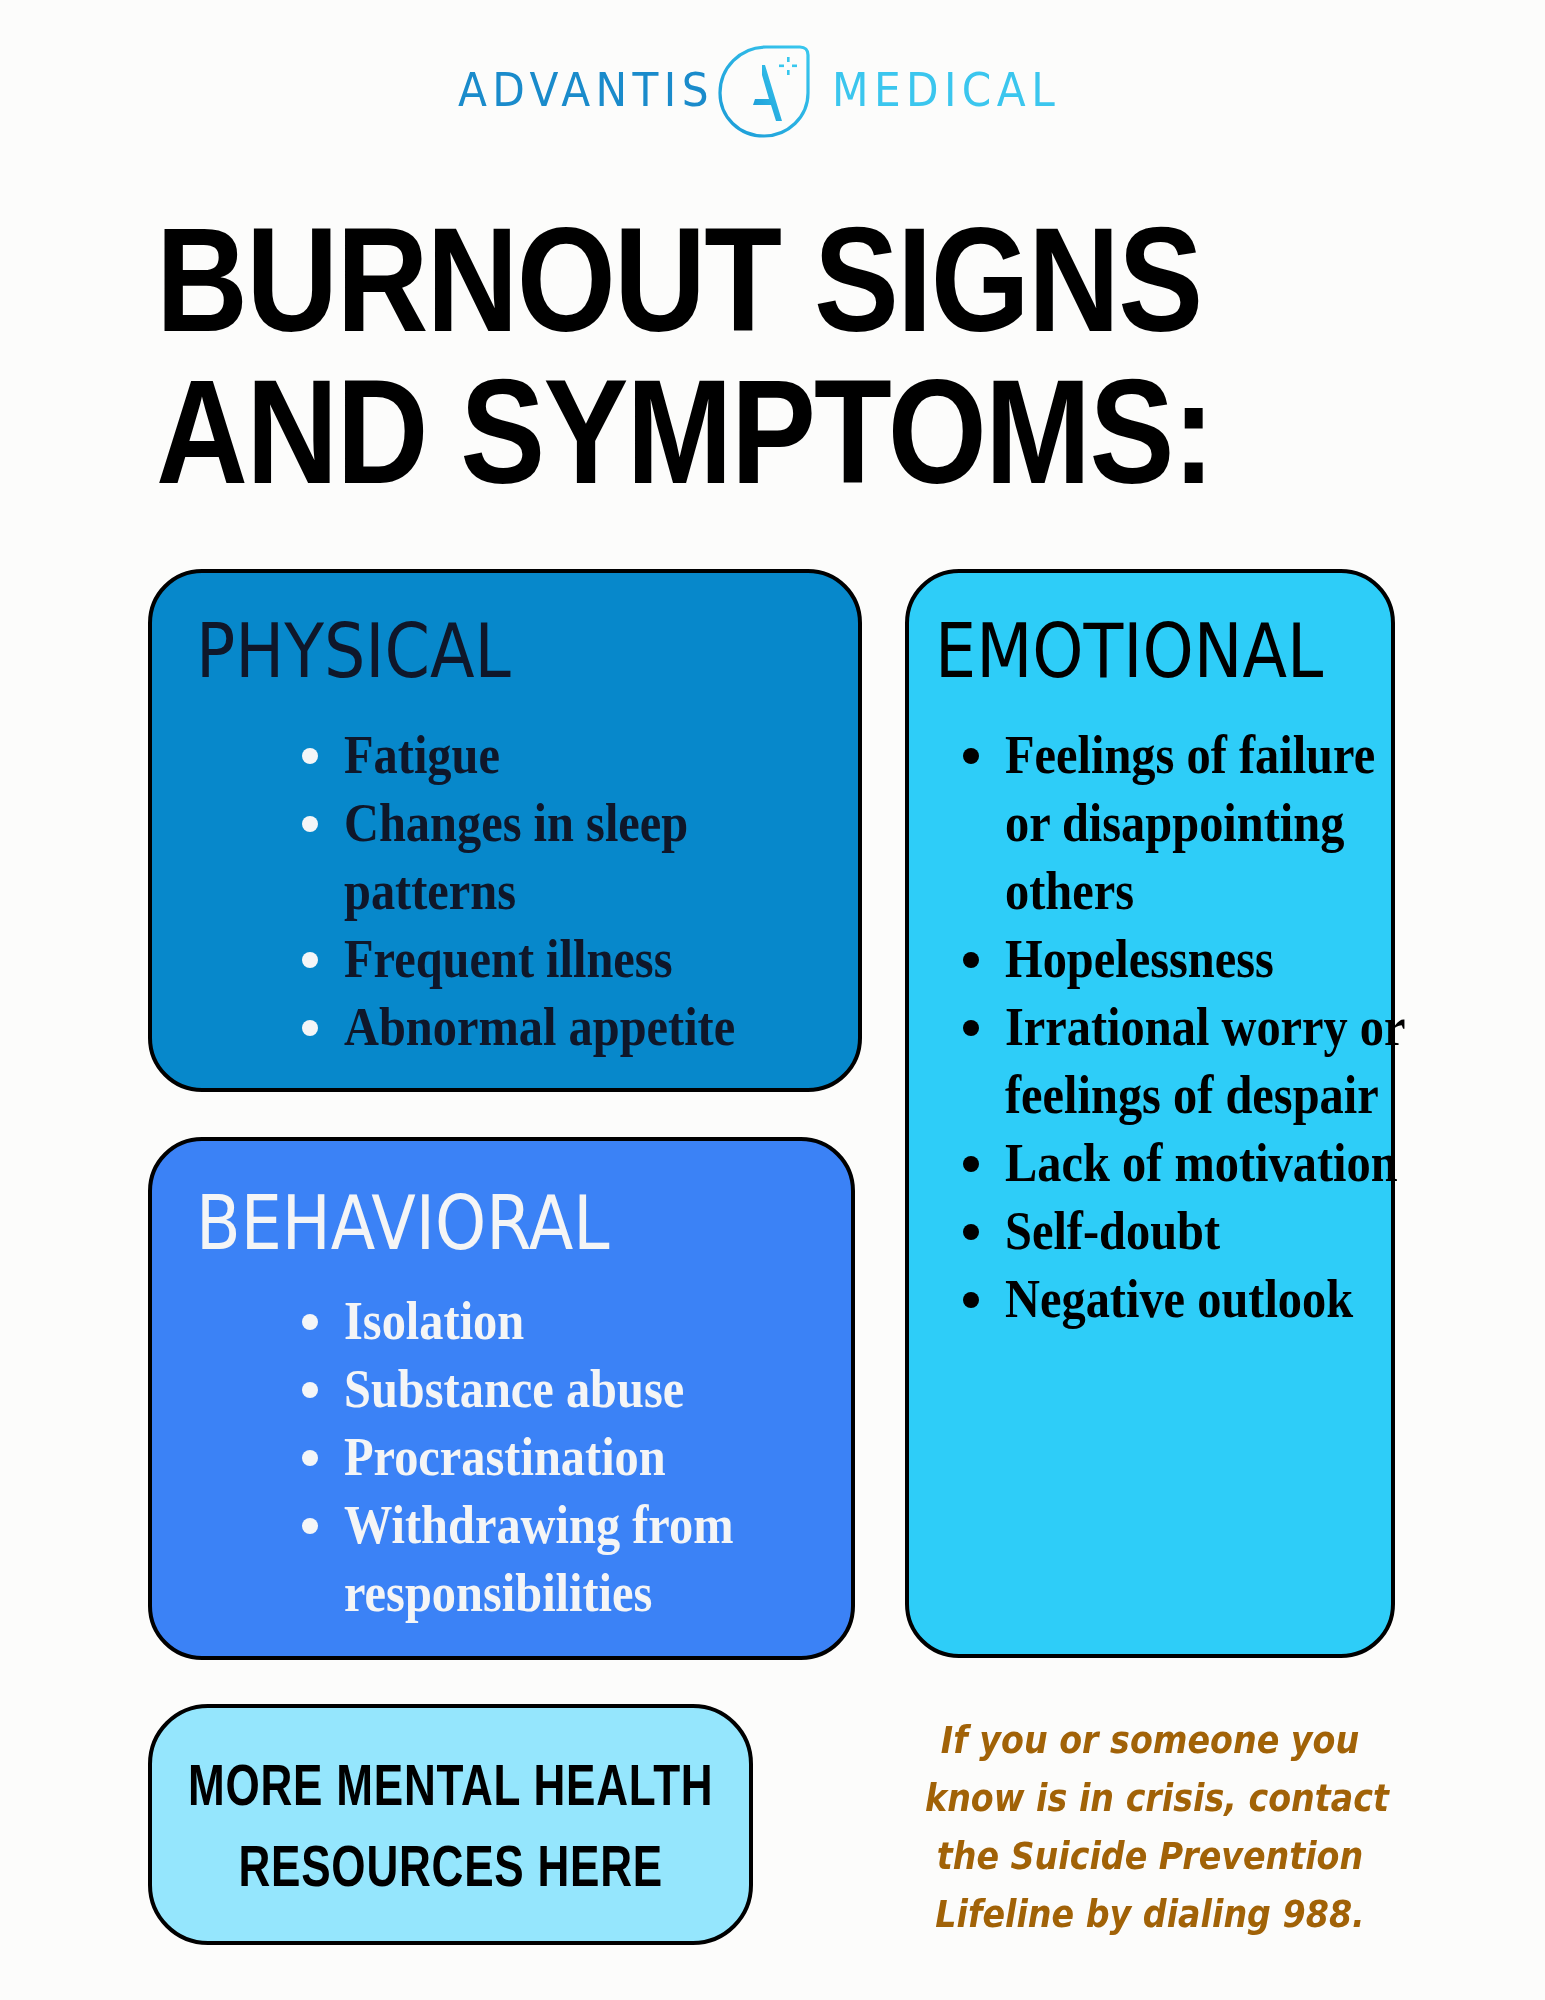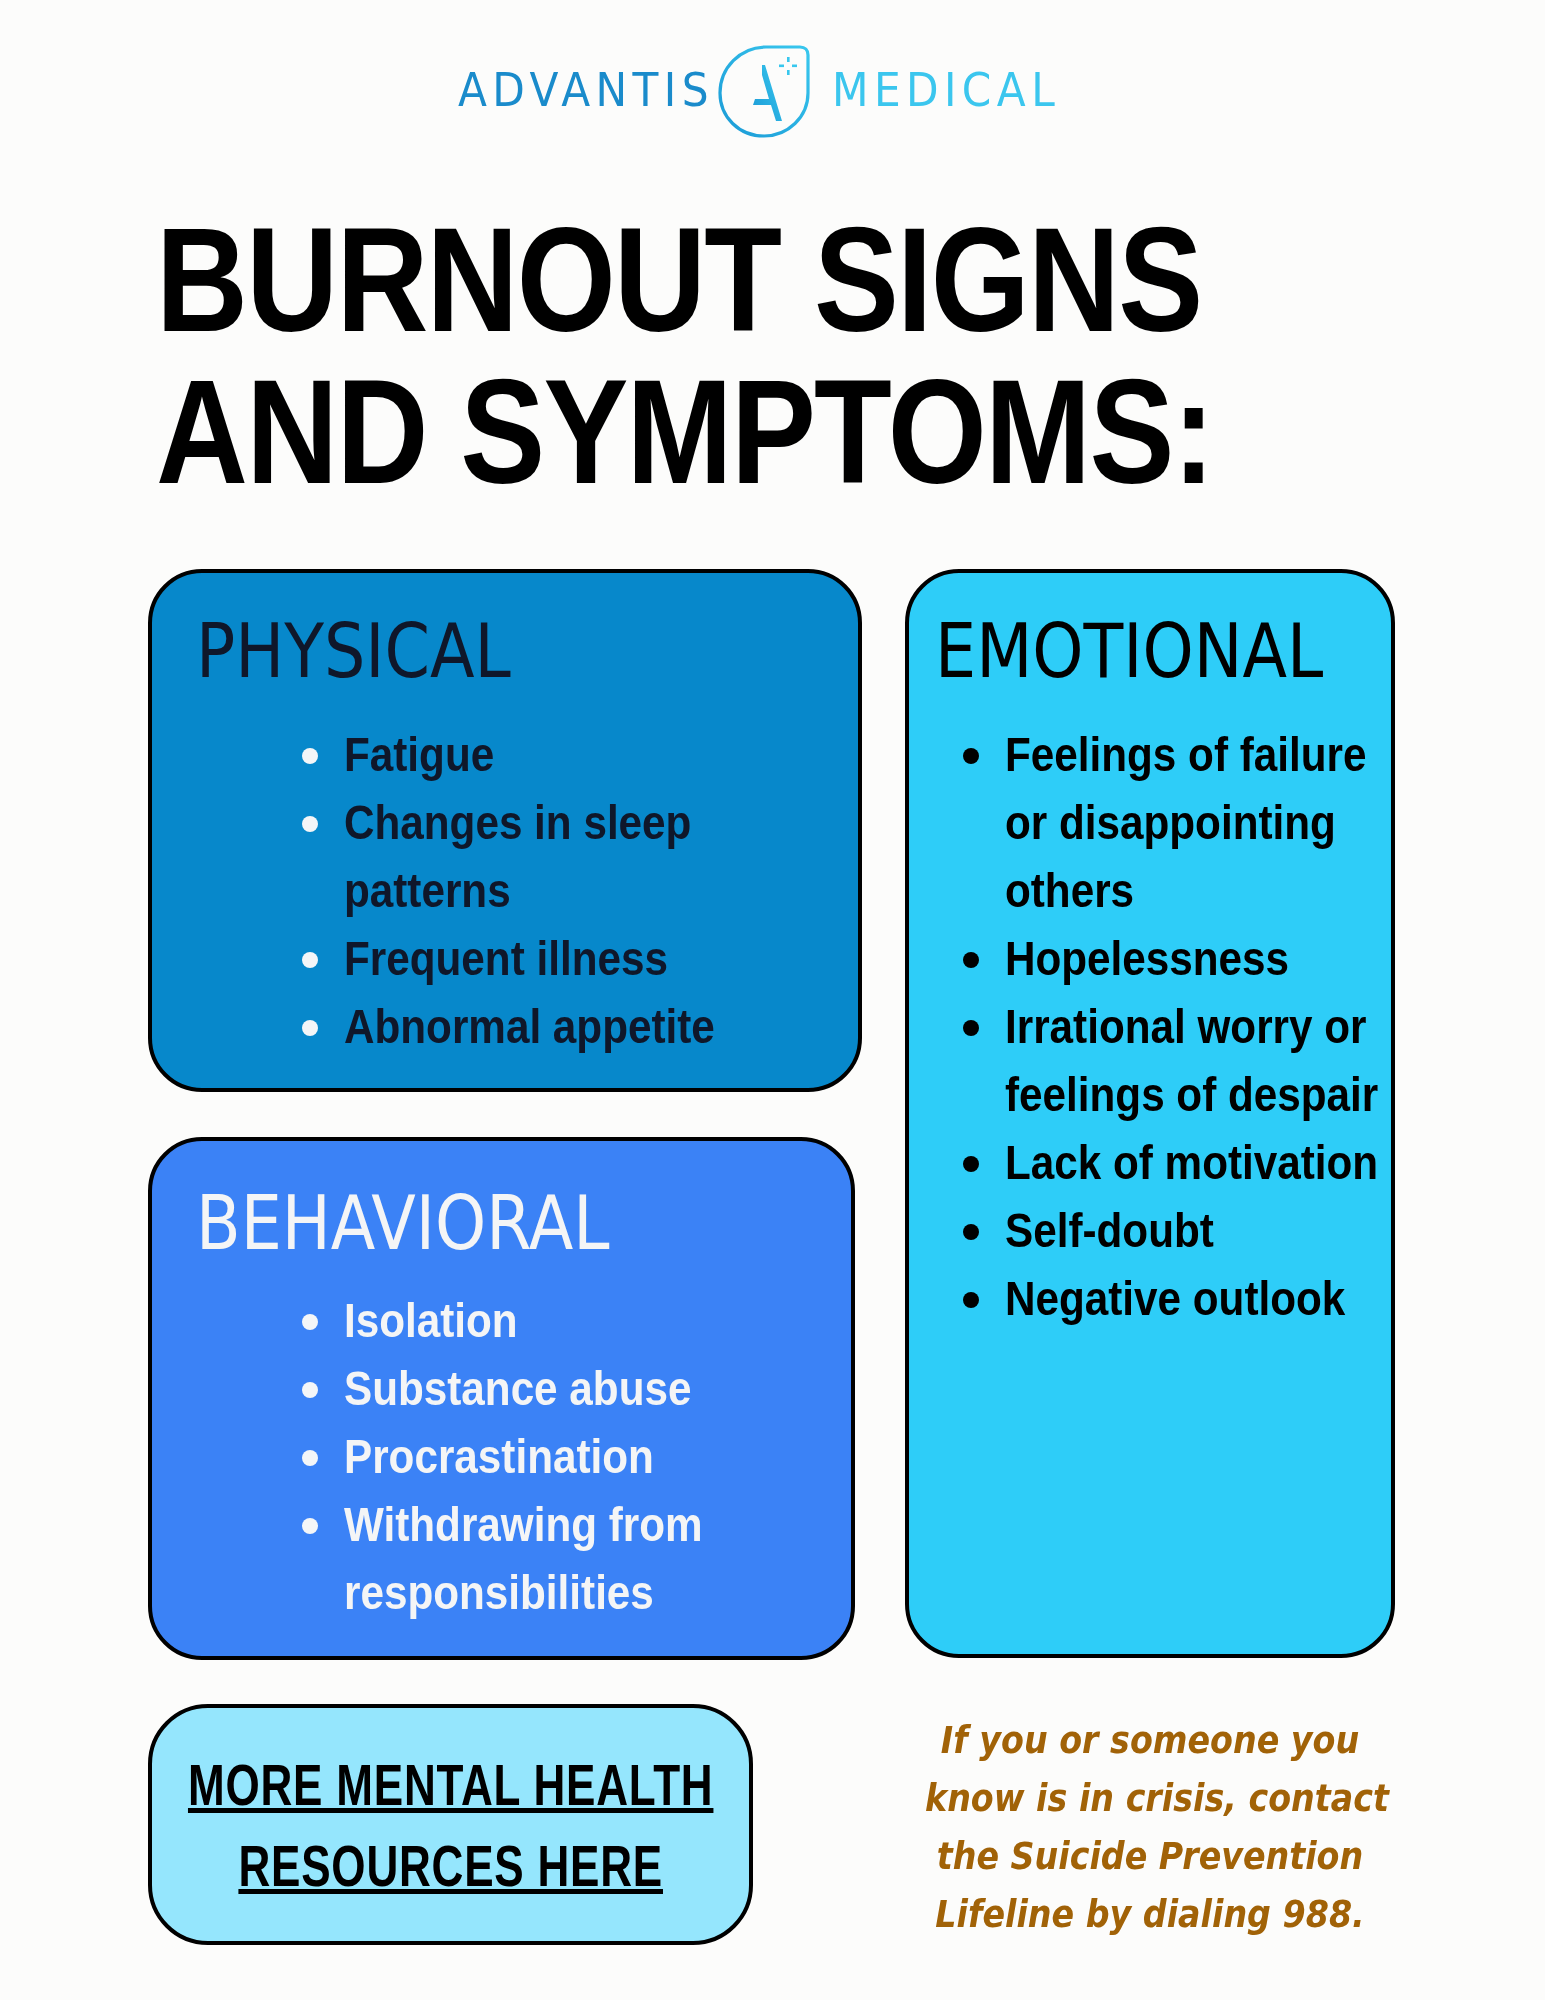--- a/index.html
+++ b/index.html
@@ -42,41 +42,41 @@
       font-size: 74px; line-height: 80px; white-space: nowrap;
       transform: scaleX(0.88); transform-origin: left top;
     }
     .card-physical .card-heading { left: 44px; top: 38px; }
     .card-behavioral .card-heading { left: 44px; top: 42px; }
     .card-emotional .card-heading { left: 26px; top: 38px; font-weight: 500; }
 
     .card-list { position: absolute; list-style: none; }
     .card-list li {
       position: relative; padding-left: 42px;
-      font-family: Liberation Sans, sans-serif; font-weight: 700;
-      font-size: 48px; line-height: 68px;
+      font-family: Liberation Serif, serif; font-weight: 700;
+      font-size: 55px; line-height: 68px;
     }
     .card-physical .card-list, .card-behavioral .card-list { left: 150px; }
     .card-physical .card-list li, .card-behavioral .card-list li { font-weight: 600; }
     .card-physical .card-list { top: 148px; width: 560px; }
     .card-behavioral .card-list { top: 146px; width: 560px; }
     .card-emotional .card-list { left: 54px; top: 148px; width: 440px; }
     .card-list li .txt { display: inline-block; transform: scaleX(0.88); transform-origin: left top; white-space: normal; width: 115%; }
     .bullet {
       position: absolute; left: 0; top: 27px;
       width: 16px; height: 16px; border-radius: 50%;
     }
     .card-physical .bullet, .card-behavioral .bullet { background: #F4F6F8; }
     .card-emotional .bullet { background: #000; }
 
     
     .resources {
       position: absolute; left: 148px; top: 1704px; width: 605px; height: 241px;
       background: #95E6FD; border: 4px solid #000; border-radius: 60px;
-      display: flex; align-items: center; justify-content: center; cursor: pointer; text-decoration: underline;
+      display: flex; align-items: center; justify-content: center; cursor: pointer;
     }
     .resources-text {
       font-family: "Liberation Sans", sans-serif; font-weight: 700;
       color: #000; font-size: 58px; line-height: 81px; text-align: center;
       letter-spacing: 1px; white-space: nowrap;
       transform: scaleX(0.76);
     }
     .resources-text span { display: block; }
 
     

